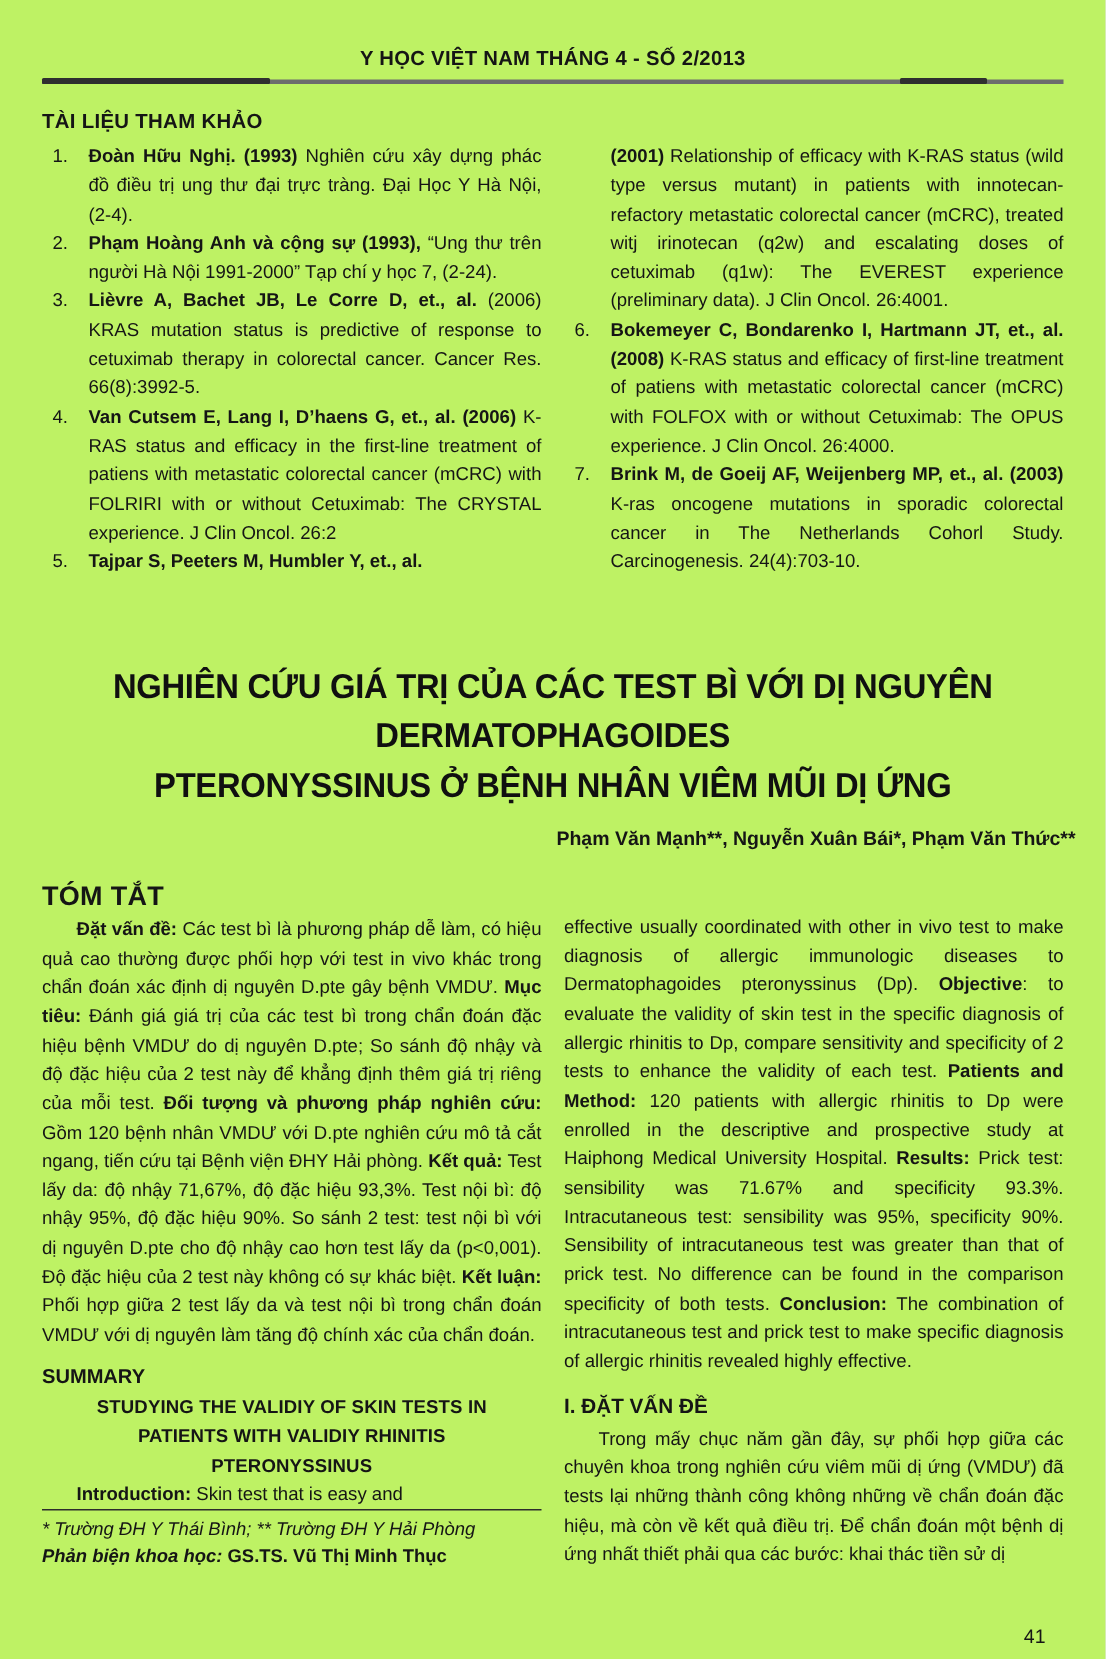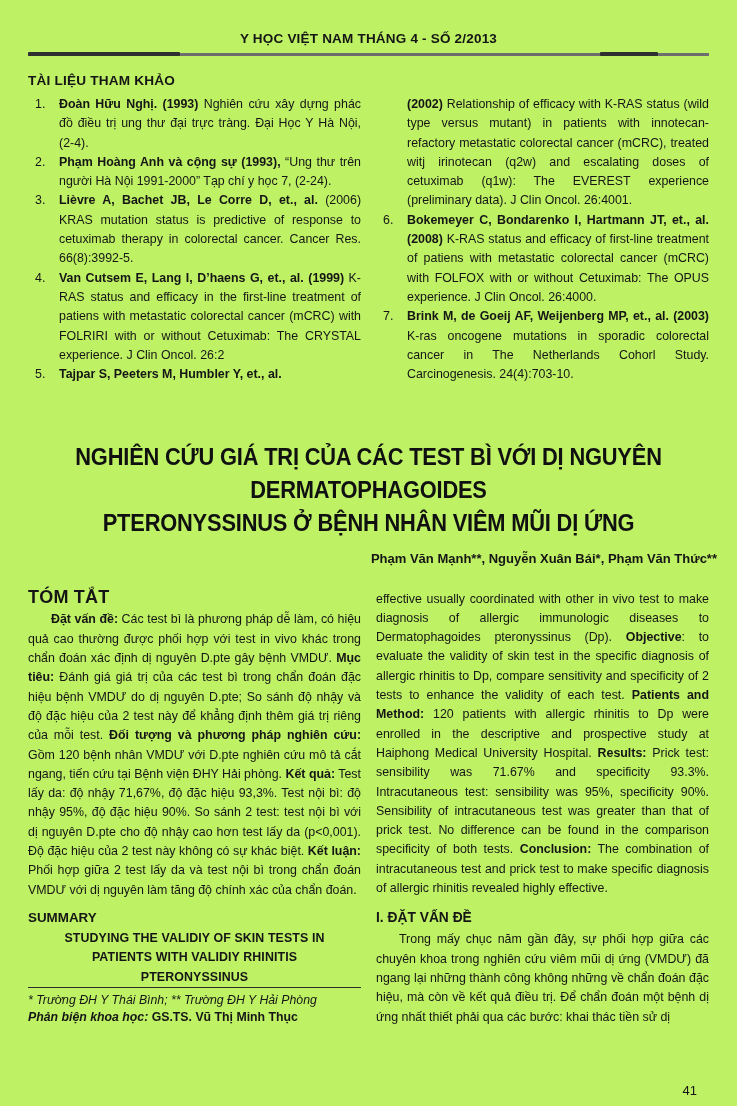--- a/index.html
+++ b/index.html
@@ -69,30 +69,30 @@
       <div class="ref">
         <span class="ref-num">2.</span>
         <span class="ref-body"><b>Phạm Hoàng Anh và cộng sự (1993),</b><span> “Ung thư trên người Hà Nội 1991-2000” Tạp chí y học 7, (2-24).</span></span>
       </div>
       <div class="ref">
         <span class="ref-num">3.</span>
         <span class="ref-body"><b>Lièvre A, Bachet JB, Le Corre D, et., al.</b><span> (2006) KRAS mutation status is predictive of response to cetuximab therapy in colorectal cancer. Cancer Res. 66(8):3992-5.</span></span>
       </div>
       <div class="ref">
         <span class="ref-num">4.</span>
-        <span class="ref-body"><b>Van Cutsem E, Lang I, D’haens G, et., al. (1999)</b><span> K-RAS status and efficacy in the first-line treatment of patiens with metastatic colorectal cancer (mCRC) with FOLRIRI with or without Cetuximab: The CRYSTAL experience. J Clin Oncol. 26:2</span></span>
+        <span class="ref-body"><b>Van Cutsem E, Lang I, D’haens G, et., al. (2006)</b><span> K-RAS status and efficacy in the first-line treatment of patiens with metastatic colorectal cancer (mCRC) with FOLRIRI with or without Cetuximab: The CRYSTAL experience. J Clin Oncol. 26:2</span></span>
       </div>
       <div class="ref">
         <span class="ref-num">5.</span>
         <span class="ref-body"><b>Tajpar S, Peeters M, Humbler Y, et., al.</b><span></span></span>
       </div>
     </div>
 
     <div class="col">
-      <p class="ref-cont"><b>(2002)</b><span> Relationship of efficacy with K-RAS status (wild type versus mutant) in patients with innotecan-refactory metastatic colorectal cancer (mCRC), treated witj irinotecan (q2w) and escalating doses of cetuximab (q1w): The EVEREST experience (preliminary data). J Clin Oncol. 26:4001.</span></p>
+      <p class="ref-cont"><b>(2001)</b><span> Relationship of efficacy with K-RAS status (wild type versus mutant) in patients with innotecan-refactory metastatic colorectal cancer (mCRC), treated witj irinotecan (q2w) and escalating doses of cetuximab (q1w): The EVEREST experience (preliminary data). J Clin Oncol. 26:4001.</span></p>
 
       <div class="ref">
         <span class="ref-num">6.</span>
         <span class="ref-body"><b>Bokemeyer C, Bondarenko I, Hartmann JT, et., al. (2008)</b><span> K-RAS status and efficacy of first-line treatment of patiens with metastatic colorectal cancer (mCRC) with FOLFOX with or without Cetuximab: The OPUS experience. J Clin Oncol. 26:4000.</span></span>
       </div>
       <div class="ref">
         <span class="ref-num">7.</span>
         <span class="ref-body"><b>Brink M, de Goeij AF, Weijenberg MP, et., al. (2003)</b><span> K-ras oncogene mutations in sporadic colorectal cancer in The Netherlands Cohorl Study. Carcinogenesis. 24(4):703-10.</span></span>
       </div>
     </div>
@@ -109,29 +109,30 @@
     <div class="col">
       <div class="sec-heading">TÓM TẮT</div>
       <p class="body-par first-indent"><b>Đặt vấn đề:</b><span> Các test bì là phương pháp dễ làm, có hiệu quả cao thường được phối hợp với test in vivo khác trong chẩn đoán xác định dị nguyên D.pte gây bệnh VMDƯ. </span><b>Mục tiêu:</b><span> Đánh giá giá trị của các test bì trong chẩn đoán đặc hiệu bệnh VMDƯ do dị nguyên D.pte; So sánh độ nhậy và độ đặc hiệu của 2 test này để khẳng định thêm giá trị riêng của mỗi test. </span><b>Đối tượng và phương pháp nghiên cứu:</b><span> Gồm 120 bệnh nhân VMDƯ với D.pte nghiên cứu mô tả cắt ngang, tiến cứu tại Bệnh viện ĐHY Hải phòng. </span><b>Kết quả:</b><span> Test lấy da: độ nhậy 71,67%, độ đặc hiệu 93,3%. Test nội bì: độ nhậy 95%, độ đặc hiệu 90%. So sánh 2 test: test nội bì với dị nguyên D.pte cho độ nhậy cao hơn test lấy da (p&lt;0,001). Độ đặc hiệu của 2 test này không có sự khác biệt. </span><b>Kết luận:</b><span> Phối hợp giữa 2 test lấy da và test nội bì trong chẩn đoán VMDƯ với dị nguyên làm tăng độ chính xác của chẩn đoán.</span></p>
 
       <div class="summary-heading">SUMMARY</div>
       <div class="summary-subtitle">
         <div>STUDYING THE VALIDIY OF SKIN TESTS IN</div>
         <div>PATIENTS WITH VALIDIY RHINITIS</div>
         <div>PTERONYSSINUS</div>
       </div>
+      <p class="body-par first-indent"><b>Introduction:</b><span> Skin test that is easy and</span></p>
 
       <div class="footnote">
         <div class="fn-affil">* Trường ĐH Y Thái Bình; ** Trường ĐH Y Hải Phòng</div>
         <div><span class="fn-review-label">Phản biện khoa học:</span><span class="fn-review-name"> GS.TS. Vũ Thị Minh Thục</span></div>
       </div>
     </div>
 
     <div class="col">
       <p class="body-par"><b></b><span>effective usually coordinated with other in vivo test to make diagnosis of allergic immunologic diseases to Dermatophagoides pteronyssinus (Dp). </span><b>Objective</b><span>: to evaluate the validity of skin test in the specific diagnosis of allergic rhinitis to Dp, compare sensitivity and specificity of 2 tests to enhance the validity of each test. </span><b>Patients and Method:</b><span> 120 patients with allergic rhinitis to Dp were enrolled in the descriptive and prospective study at Haiphong Medical University Hospital. </span><b>Results:</b><span> Prick test: sensibility was 71.67% and specificity 93.3%. Intracutaneous test: sensibility was 95%, specificity 90%. Sensibility of intracutaneous test was greater than that of prick test. No difference can be found in the comparison specificity of both tests. </span><b>Conclusion:</b><span> The combination of intracutaneous test and prick test to make specific diagnosis of allergic rhinitis revealed highly effective.</span></p>
 
       <div class="section1-heading">I. ĐẶT VẤN ĐỀ</div>
-      <p class="body-par first-indent">Trong mấy chục năm gần đây, sự phối hợp giữa các chuyên khoa trong nghiên cứu viêm mũi dị ứng (VMDƯ) đã ngang lại những thành công không những về chẩn đoán đặc hiệu, mà còn về kết quả điều trị. Để chẩn đoán một bệnh dị ứng nhất thiết phải qua các bước: khai thác tiền sử dị</p>
+      <p class="body-par first-indent">Trong mấy chục năm gần đây, sự phối hợp giữa các chuyên khoa trong nghiên cứu viêm mũi dị ứng (VMDƯ) đã tests lại những thành công không những về chẩn đoán đặc hiệu, mà còn về kết quả điều trị. Để chẩn đoán một bệnh dị ứng nhất thiết phải qua các bước: khai thác tiền sử dị</p>
     </div>
   </div>
 
   <div class="page-number">41</div>
 </div>
 
 </body></html>

